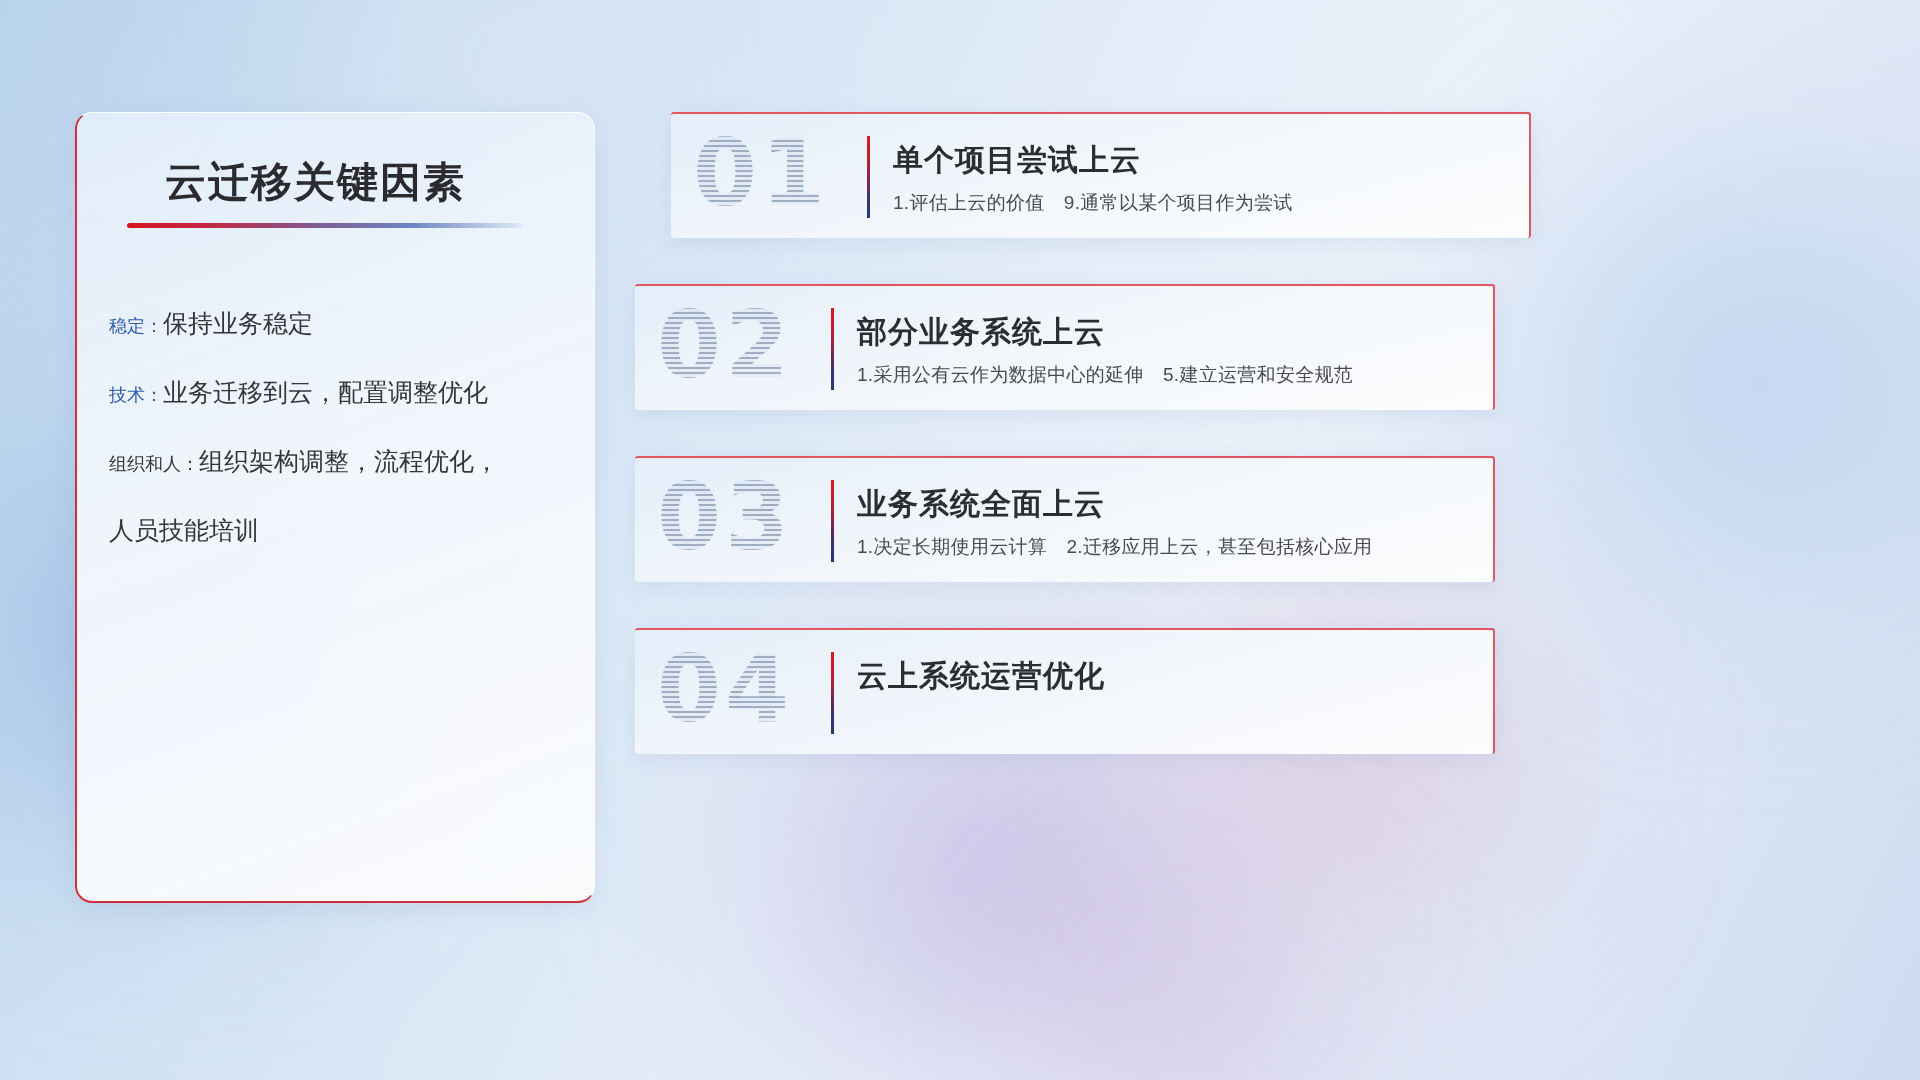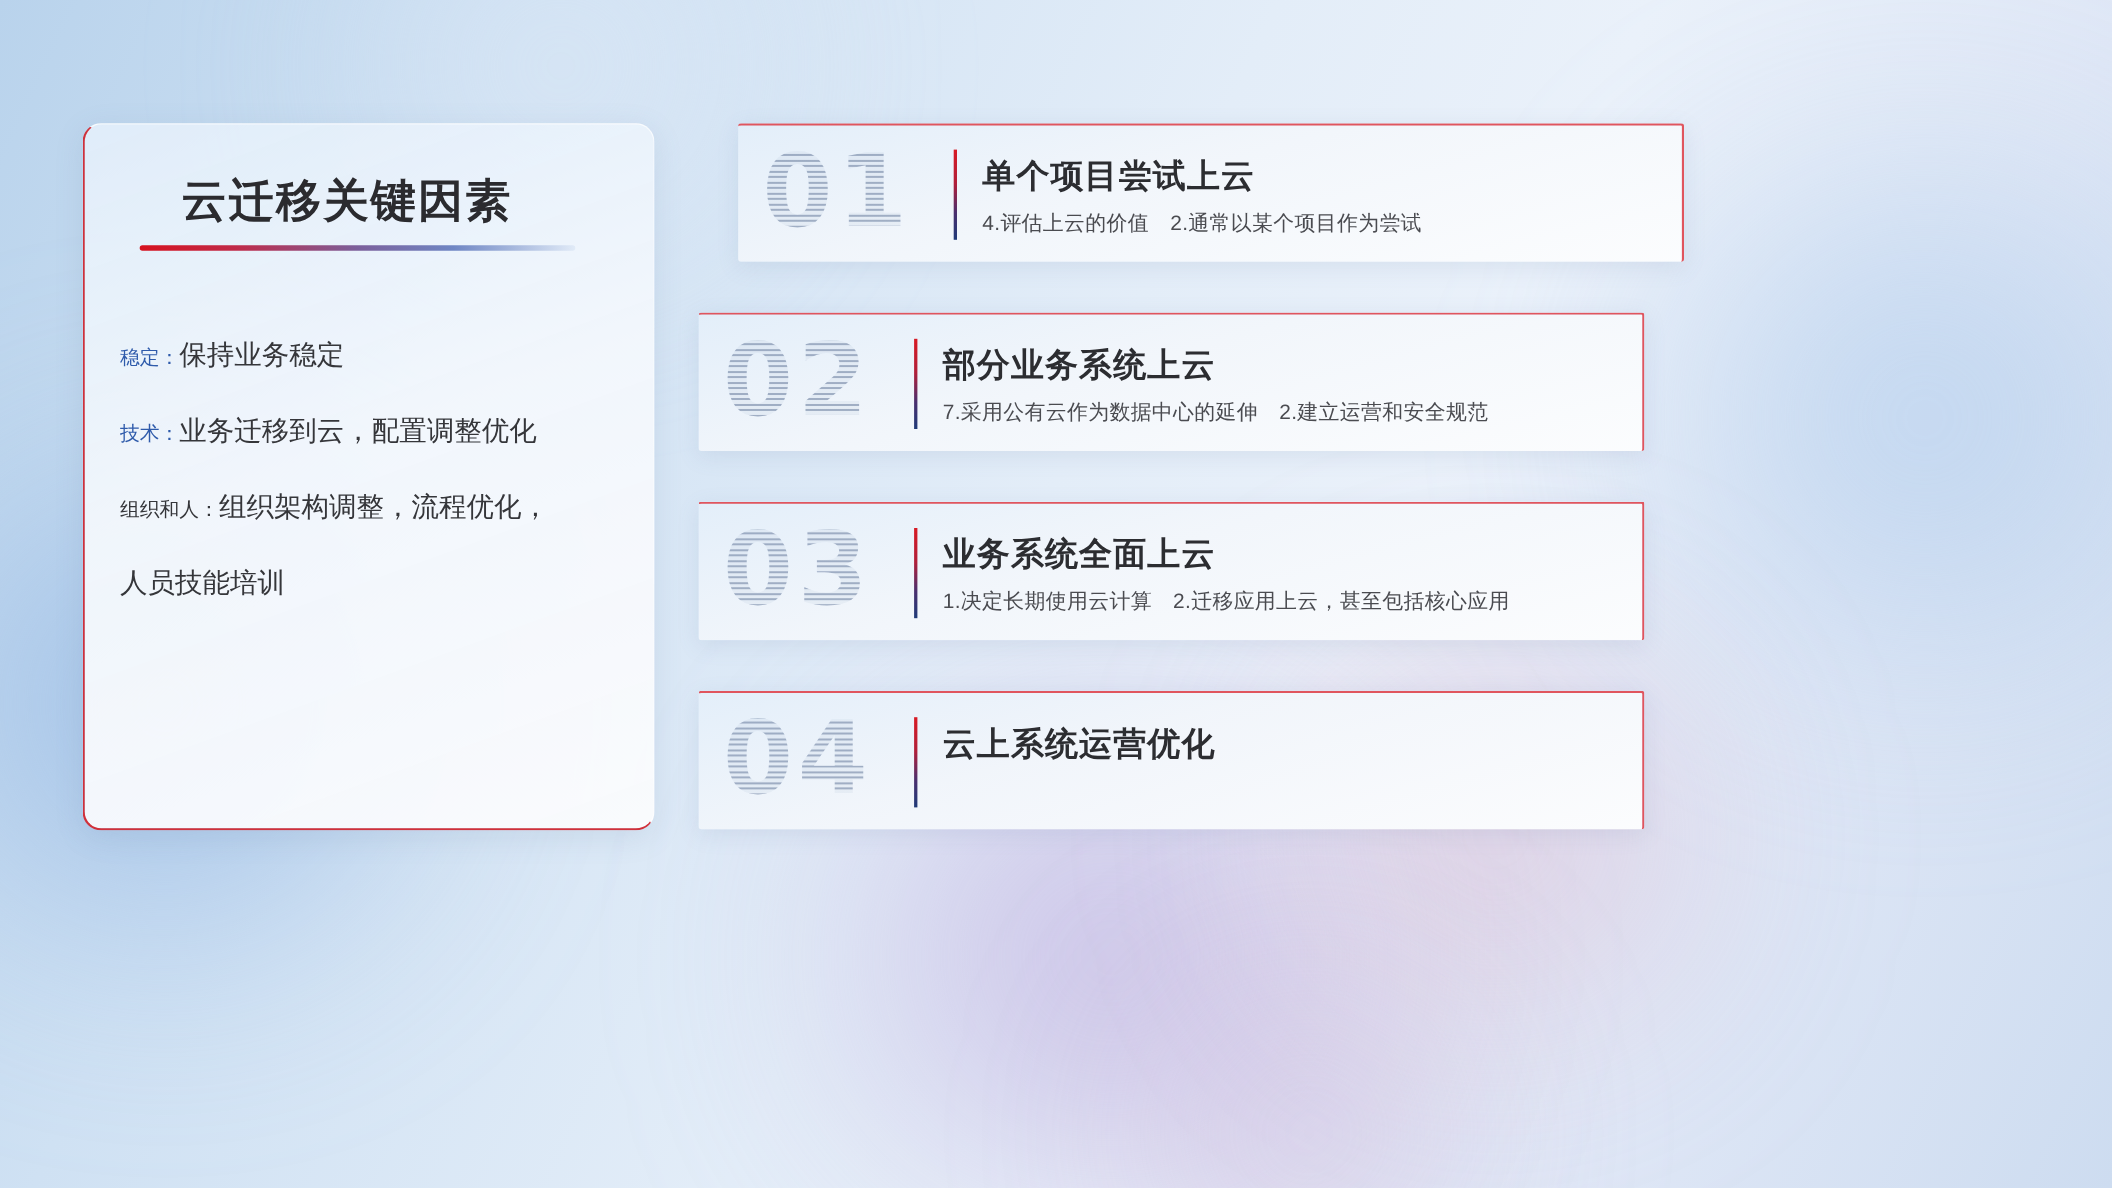--- a/index.html
+++ b/index.html
@@ -26,21 +26,21 @@
             background: radial-gradient(circle at 50% 50%, rgba(214,170,200,.55), rgba(214,170,200,0) 70%); }
   .blob-d { width: 700px; height: 520px; left: 1400px; top: 120px;
             background: radial-gradient(circle at 50% 50%, rgba(176,205,236,.8), rgba(176,205,236,0) 70%); }
   .blob-e { width: 520px; height: 360px; left: 250px; top: -120px;
             background: radial-gradient(circle at 50% 50%, rgba(220,232,246,.9), rgba(220,232,246,0) 70%); }
   .blob-f { width: 420px; height: 300px; left: 980px; top: 880px;
             background: radial-gradient(circle at 50% 50%, rgba(205,176,214,.6), rgba(205,176,214,0) 70%); }
 
   
   #left-card {
-    position: absolute; left: 75px; top: 112px; width: 520px; height: 643px;
+    position: absolute; left: 75px; top: 112px; width: 520px; height: 791px;
     border-radius: 17px;
     background: linear-gradient(160deg, rgba(226,238,250,.92) 0%, rgba(243,247,252,.95) 45%, rgba(250,251,253,.97) 100%);
     border: 1px solid rgba(255,255,255,.75);
     border-left: 2px solid #d0303a;
     border-bottom: 2px solid #d0303a;
     box-shadow: 0 6px 26px rgba(90,120,160,.13);
     overflow: hidden;
     padding-left: 10px;
   }
   #left-card::after{
@@ -153,29 +153,29 @@
       <span class="factor-text">人员技能培训</span>
     </div>
   </div>
 </div>
 
 <div class="step-card" id="step-1">
   <div class="step-number-shadow">01</div>
   <div class="step-number">01</div>
   <div class="step-accent"></div>
   <div class="step-title">单个项目尝试上云</div>
-  <div class="step-sub">4.评估上云的价值　2.通常以某个项目作为尝试</div>
+  <div class="step-sub">1.评估上云的价值　9.通常以某个项目作为尝试</div>
 </div>
 
 <div class="step-card" id="step-2">
   <div class="step-number-shadow">02</div>
   <div class="step-number">02</div>
   <div class="step-accent"></div>
   <div class="step-title">部分业务系统上云</div>
-  <div class="step-sub">7.采用公有云作为数据中心的延伸　2.建立运营和安全规范</div>
+  <div class="step-sub">1.采用公有云作为数据中心的延伸　5.建立运营和安全规范</div>
 </div>
 
 <div class="step-card" id="step-3">
   <div class="step-number-shadow">03</div>
   <div class="step-number">03</div>
   <div class="step-accent"></div>
   <div class="step-title">业务系统全面上云</div>
   <div class="step-sub">1.决定长期使用云计算　2.迁移应用上云，甚至包括核心应用</div>
 </div>
 

